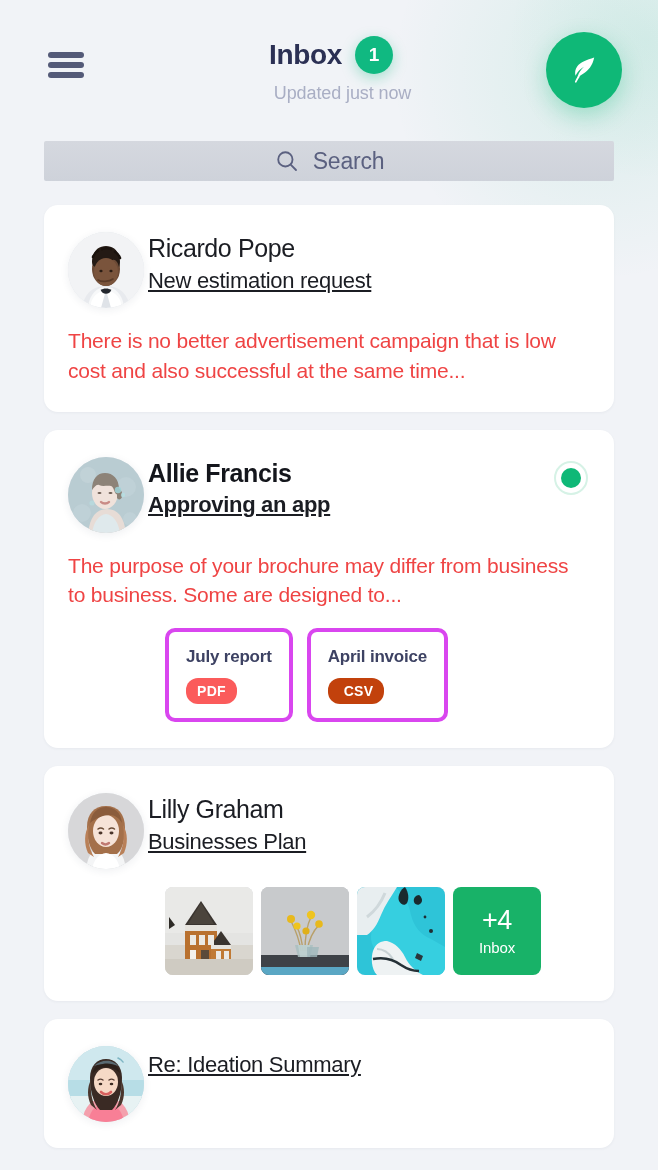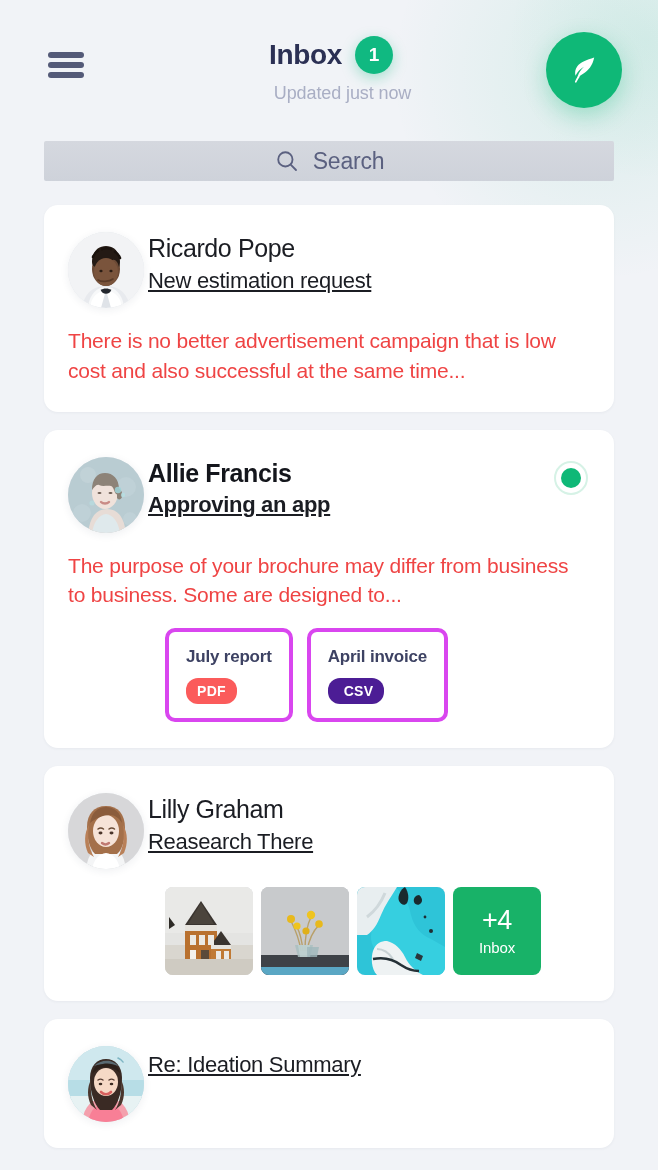--- a/index.html
+++ b/index.html
@@ -149,21 +149,21 @@
     letter-spacing:-0.2px; white-space:nowrap;
   }
   .att-type {
     margin-top:11px;
     display:inline-block;
     padding:5px 11px; border-radius:12px;
     font-size:14px; font-weight:bold; color:#fff;
     letter-spacing:0.3px;
   }
   .att-type.pdf { background:#fb5b5b; }
-  .att-type.csv { background:#4c1d95;padding-left:16px; }
+  .att-type.csv { background:#c2410c;padding-left:16px; }
 
   
   .photos {
     margin-top:18px;
     display:flex; gap:8px;
   }
   .photo {
     width:88px; height:88px; border-radius:8px;
     overflow:hidden; background:#dde0e6;
     cursor:pointer;
@@ -305,21 +305,21 @@
             <path d="M30 36c1.5-1.2 4-1.2 5.5 0" stroke="#6a4b36" stroke-width="1.5" fill="none" stroke-linecap="round"></path>
             <path d="M41 36c1.5-1.2 4-1.2 5.5 0" stroke="#6a4b36" stroke-width="1.5" fill="none" stroke-linecap="round"></path>
             <ellipse cx="32.5" cy="40" rx="2" ry="1.4" fill="#4a342a"></ellipse>
             <ellipse cx="43.5" cy="40" rx="2" ry="1.4" fill="#4a342a"></ellipse>
             <path d="M34 50c2 1.6 5 1.6 7 0" stroke="#c07a72" stroke-width="2.4" fill="none" stroke-linecap="round"></path>
             <path d="M24 76c2-10 7-15 14-16 7 1 12 6 14 16z" fill="#ffffff"></path>
           </svg>
         </div>
         <div class="names">
           <div class="sender regular">Lilly Graham</div>
-          <div class="subject">Reasearch There</div>
+          <div class="subject">Businesses Plan</div>
         </div>
       </div>
 
       <div class="photos attach-indent">
         <div class="photo">
           <svg viewBox="0 0 88 88">
             <rect width="88" height="88" fill="#e4e4e2"></rect>
             <rect y="0" width="88" height="46" fill="#e9e9e7"></rect>
             <path d="M0 58h88v30H0z" fill="#d9d6cf"></path>
             <path d="M36 14l16 24H20z" fill="#3a342f"></path>

